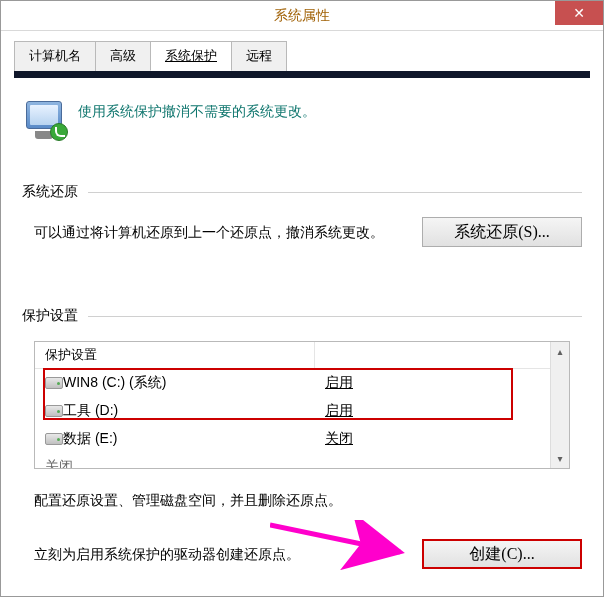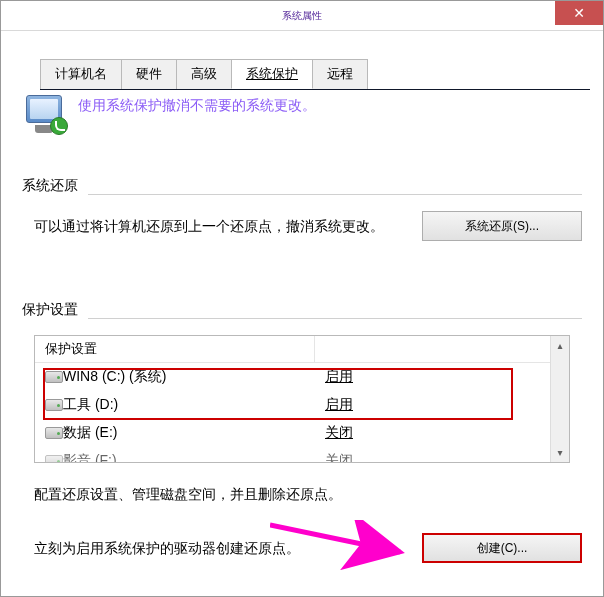--- a/index.html
+++ b/index.html
@@ -20,22 +20,22 @@
     .titlebar {
       height: 30px;
       background: #fff;
       border-bottom: 1px solid #d9d9d9;
       display: flex;
       align-items: center;
       justify-content: center;
       position: relative;
     }
     .titlebar-text {
-      font-size: 10px;
-      color: #4c1d95;
+      font-size: 14px;
+      color: #a16207;
     }
     .close-btn {
       position: absolute;
       right: 0;
       top: 0;
       width: 48px;
       height: 24px;
       background: #c75050;
       color: #fff;
       display: flex;
@@ -45,25 +45,24 @@
       font-size: 14px;
     }
     .content {
       padding: 8px 12px;
       background: #fff;
       height: calc(100% - 30px);
       border: 1px solid #fff;
     }
     .tabs {
       display: flex;
-      border-bottom: 1px solid #0f172a;
+      border-bottom: 7px solid #0f172a;
       margin-bottom: 12px;
       position: relative;
-      top: 19px;
-      margin-left: 26px;
+      top: 1px;
     }
     .tab {
       padding: 5px 14px;
       border: 1px solid #b9b9b9;
       border-bottom: none;
       background: #f0f0f0;
       cursor: pointer;
       margin-right: -1px;
       font-size: 13px;
       position: relative;
@@ -134,29 +133,29 @@
       top: 3px;
       width: 8px;
       height: 8px;
       border: 2px solid #fff;
       border-top: none;
       border-right: none;
       border-radius: 0 0 0 6px;
     }
     .intro-text {
       font-size: 14px;
-      color: #8b5cf6;
+      color: #0f766e;
       padding-top: 4px;
     }
     .group {
       margin-bottom: 30px;
     }
     .group-header {
       display: flex;
-      align-items: flex-end;
+      align-items: center;
       gap: 10px;
       margin-bottom: 16px;
     }
     .group-title {
       font-size: 14px;
       color: #000;
       white-space: nowrap;
     }
     .group-line {
       flex: 1;
@@ -177,22 +176,22 @@
       line-height: 1.6;
       flex: 1;
     }
     .btn {
       min-width: 160px;
       height: 30px;
       padding: 0 18px;
       border: 1px solid #adadad;
       background: linear-gradient(#f5f5f5, #e1e1e1);
       cursor: pointer;
-      font-size: 12px;
-      font-family: Liberation Sans, sans-serif;
+      font-size: 16px;
+      font-family: Liberation Serif, serif;
       display: inline-flex;
       align-items: center;
       justify-content: center;
     }
     .btn.highlight {
       border: 2px solid #c00;
     }
     .drives-outer {
       margin: 0 12px 20px 12px;
       border: 1px solid #b9b9b9;
@@ -297,21 +296,20 @@
   <div class="titlebar">
     <span class="titlebar-text">系统属性</span>
     <div class="close-btn">
       <span>✕</span>
     </div>
   </div>
 
   <div class="content">
     <div class="tabs">
       <div class="tab">计算机名</div>
-      <div class="tab">硬件</div>
       <div class="tab">高级</div>
       <div class="tab active">系统保护</div>
       <div class="tab">远程</div>
     </div>
 
     <div class="panel">
       <div class="intro-row">
         <div class="intro-icon">
           <div class="monitor-body">
               <div class="monitor-screen"></div>
@@ -361,24 +359,20 @@
               <div class="dh-col2">启用</div>
             </div>
             <div class="drive-row">
               <div class="dh-col1">
                 <span class="drive-icon"></span>
                 <span>数据 (E:)</span>
               </div>
               <div class="dh-col2">关闭</div>
             </div>
             <div class="drive-row" style="opacity:.6">
-              <div class="dh-col1">
-                <span class="drive-icon"></span>
-                <span>影音 (F:)</span>
-              </div>
               <div class="dh-col2">关闭</div>
             </div>
           </div>
           <div class="scrollbar">
             <div class="sb-btn">▴</div>
             <div class="sb-track"></div>
             <div class="sb-btn">▾</div>
           </div>
         </div>
 

